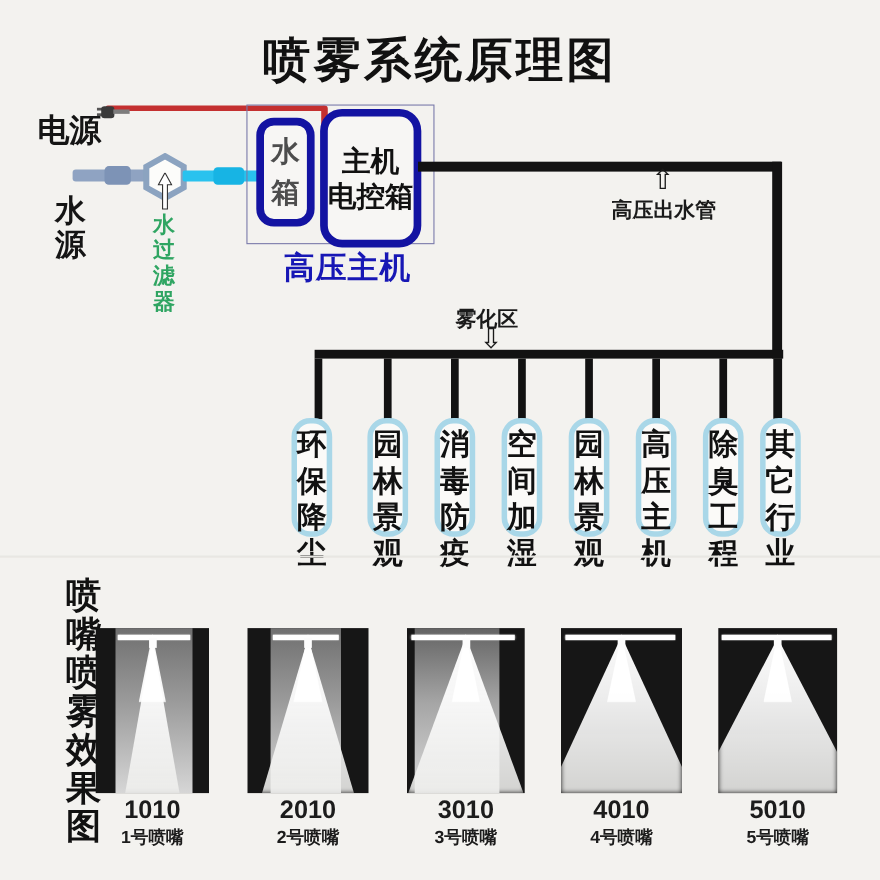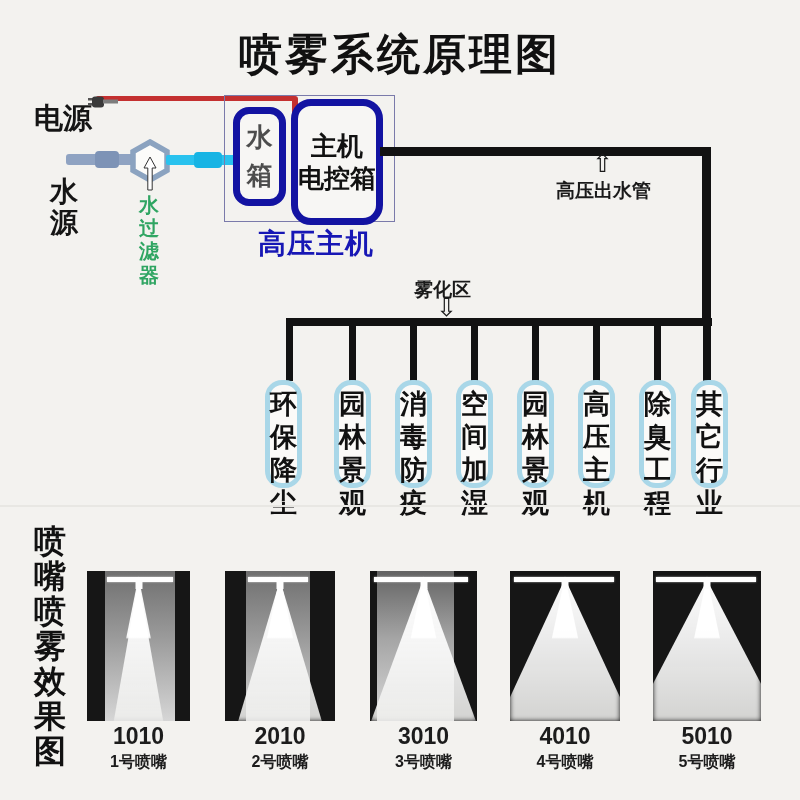--- a/index.html
+++ b/index.html
@@ -49,21 +49,21 @@
   .zone-label { top:277px; left:414px; font-size:19px; font-weight:700; color:#1a1a1a; }
   .down-arrow { top:293px; left:436px; font-size:25px; color:#1a1a1a; font-family:"DejaVu Sans",sans-serif; }
 
   
   .pill { top:380px; width:37px; height:108px; border:5px solid #a9d7e8; border-radius:17px; background:#fbfaf8; }
   .pill .ptxt { position:absolute; top:3px; left:0; width:27px; margin-left:0; left:50%; transform:translateX(-50%); font-size:27px; font-weight:700; color:#111; line-height:33px; word-break:break-all; text-align:center; }
   .p1{left:265px}.p2{left:334px}.p3{left:395px}.p4{left:456px}.p5{left:517px}.p6{left:578px}.p7{left:639px}.p8{left:691px}
 
   
   .divider { top:505px; left:0; width:800px; height:2px; background:#e8e7e3; }
-  .bottom-title { top:524px; left:34px; width:38px; font-size:32px; font-weight:700; color:#111; line-height:35px; word-break:break-all; text-align:left; }
+  .bottom-title { top:524px; left:54px; width:38px; font-size:32px; font-weight:700; color:#111; line-height:35px; word-break:break-all; text-align:right; }
 
   .spray { top:571px; height:150px; background:#161616; overflow:hidden; }
   .f1{left:87px;width:103px}.f2{left:225px;width:110px}.f3{left:370px;width:107px}.f4{left:510px;width:110px}.f5{left:653px;width:108px}
   .spray .col { position:absolute; top:0; bottom:0; background:linear-gradient(180deg,#6f6f6f 0%,#9b9b9b 45%,#d6d6d6 100%); }
   .s1 .col { left:18px; right:15px; }
   .s2 .col { left:21px; right:25px; }
   .s3 .col { left:7px; right:23px; background:linear-gradient(180deg,#636363 0%,#a5a5a5 45%,#d9d9d9 100%); }
   .spray .topbar { position:absolute; top:6px; height:5px; background:#ffffff; box-shadow:0 0 2px rgba(255,255,255,.8); }
   .s1 .topbar{left:20px;right:17px}.s2 .topbar{left:23px;right:27px}.s3 .topbar{left:4px;right:9px}.s4 .topbar{left:4px;right:6px}.s5 .topbar{left:3px;right:5px}
   .spray .stem { position:absolute; top:9px; left:50%; transform:translateX(-50%); width:7px; height:9px; background:#fdfdfd; }

